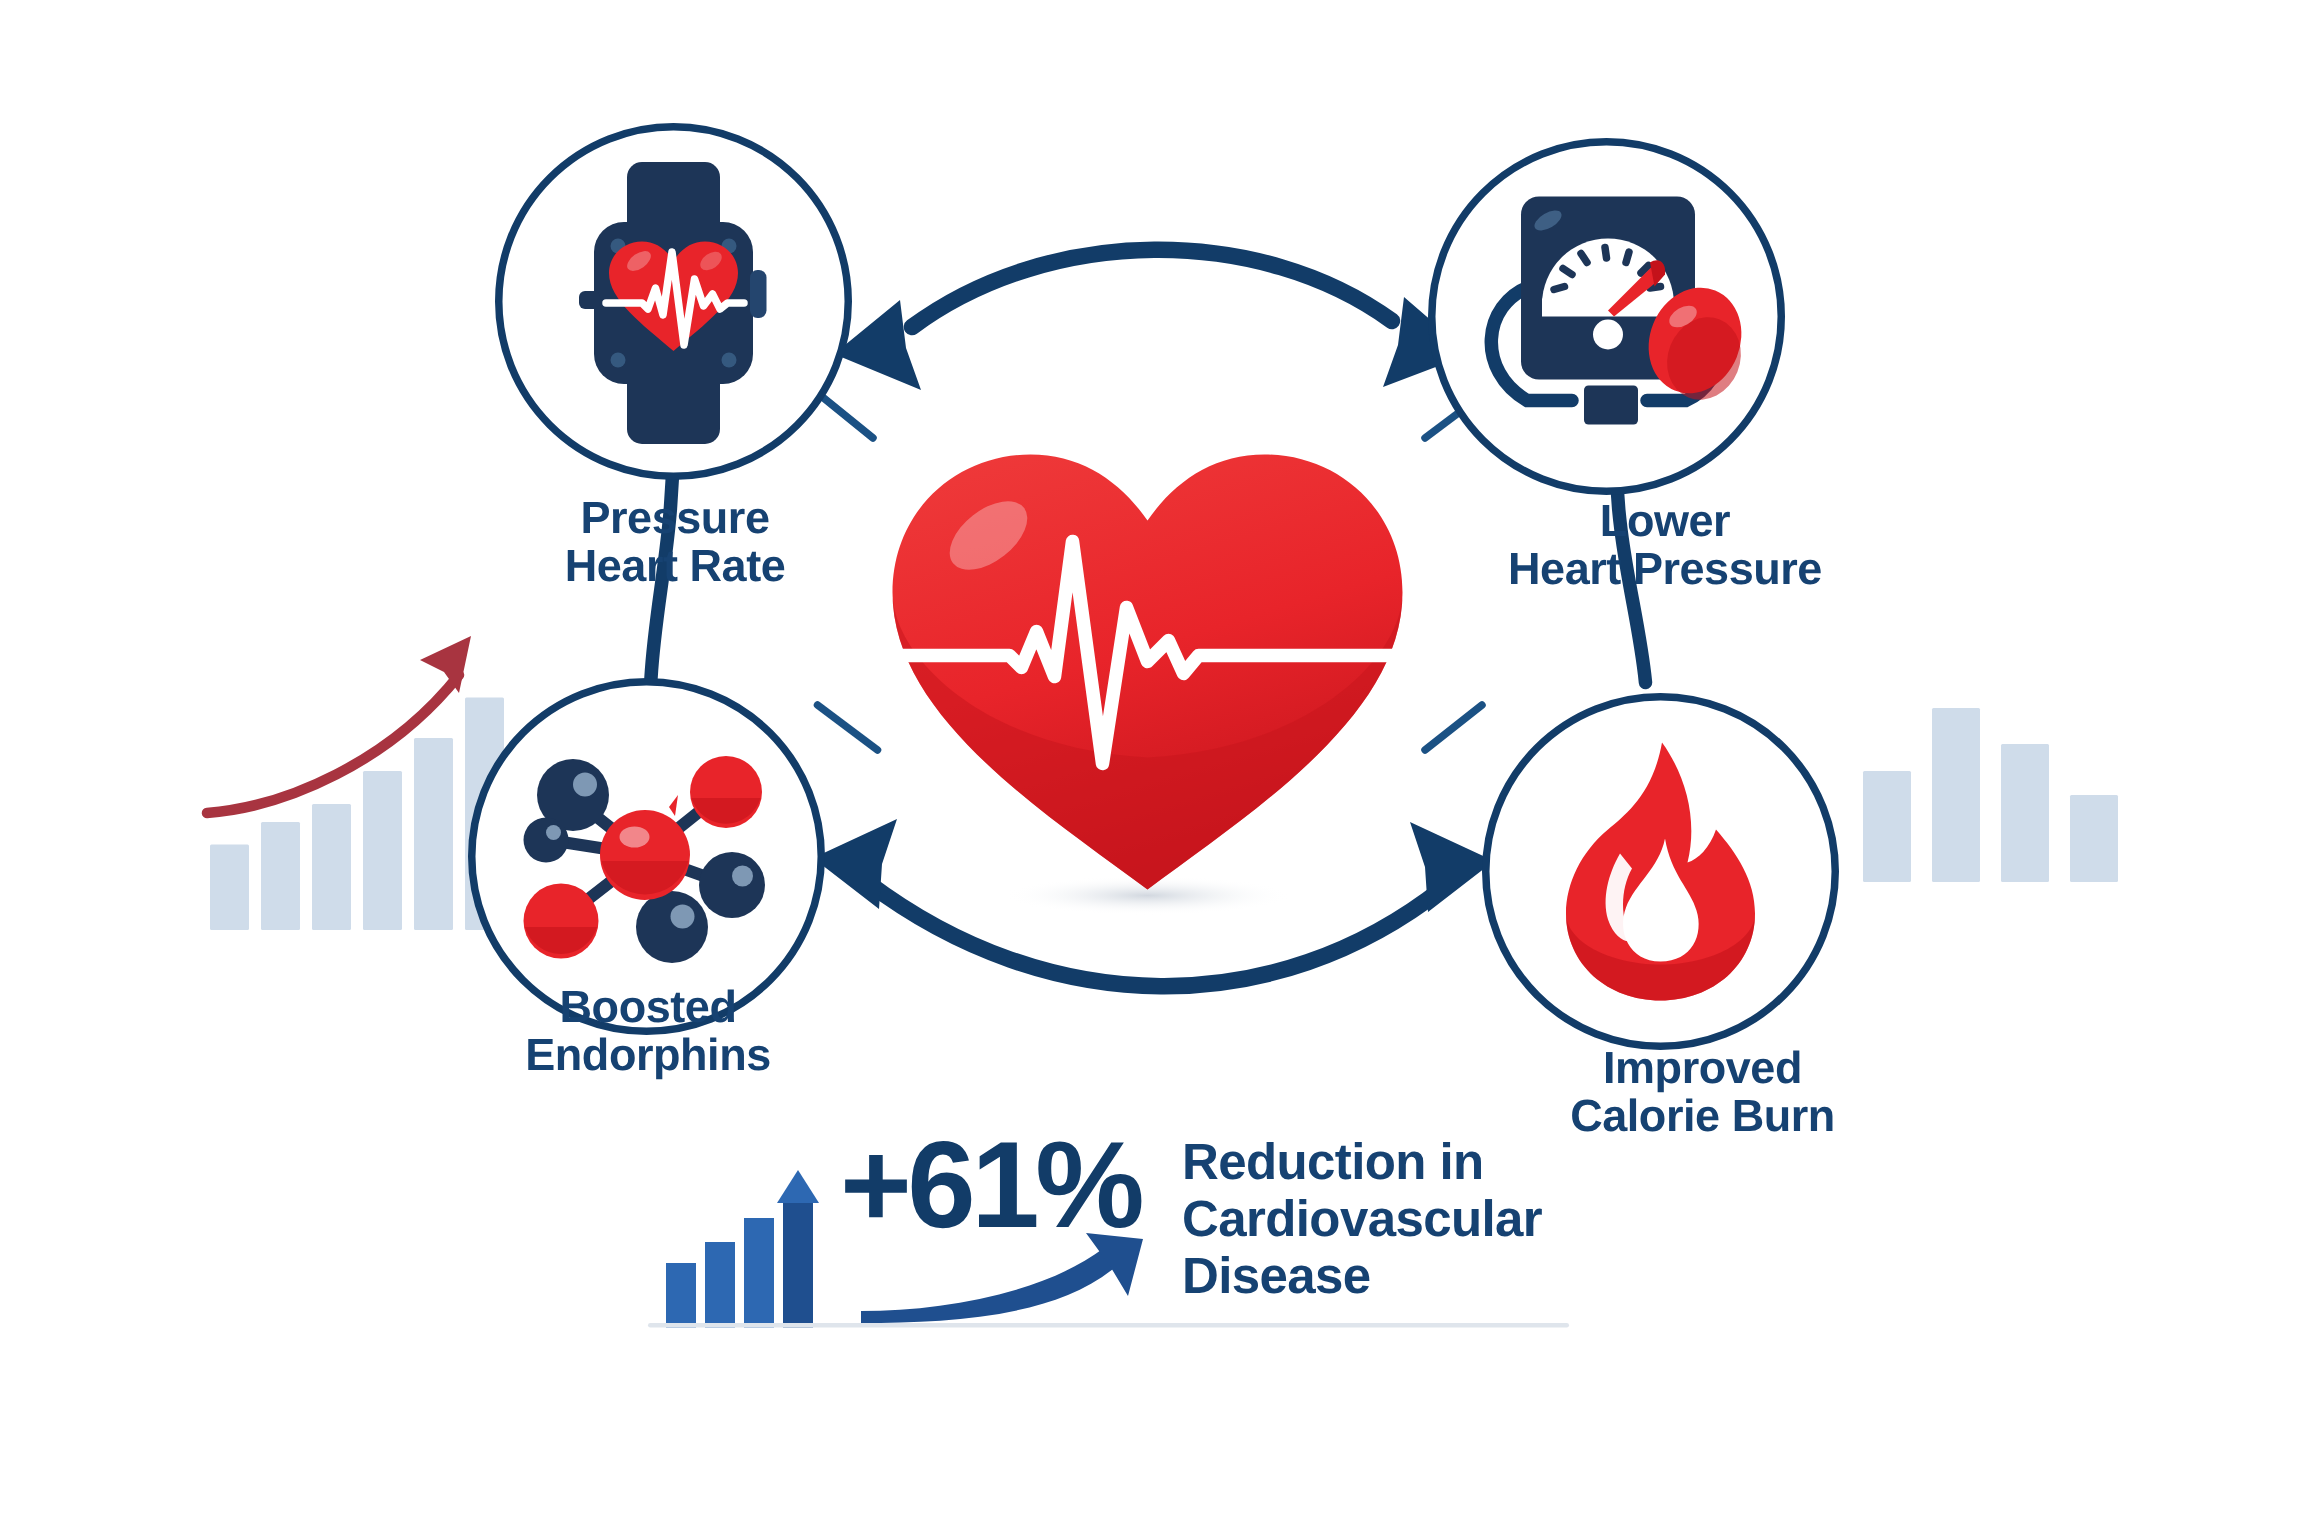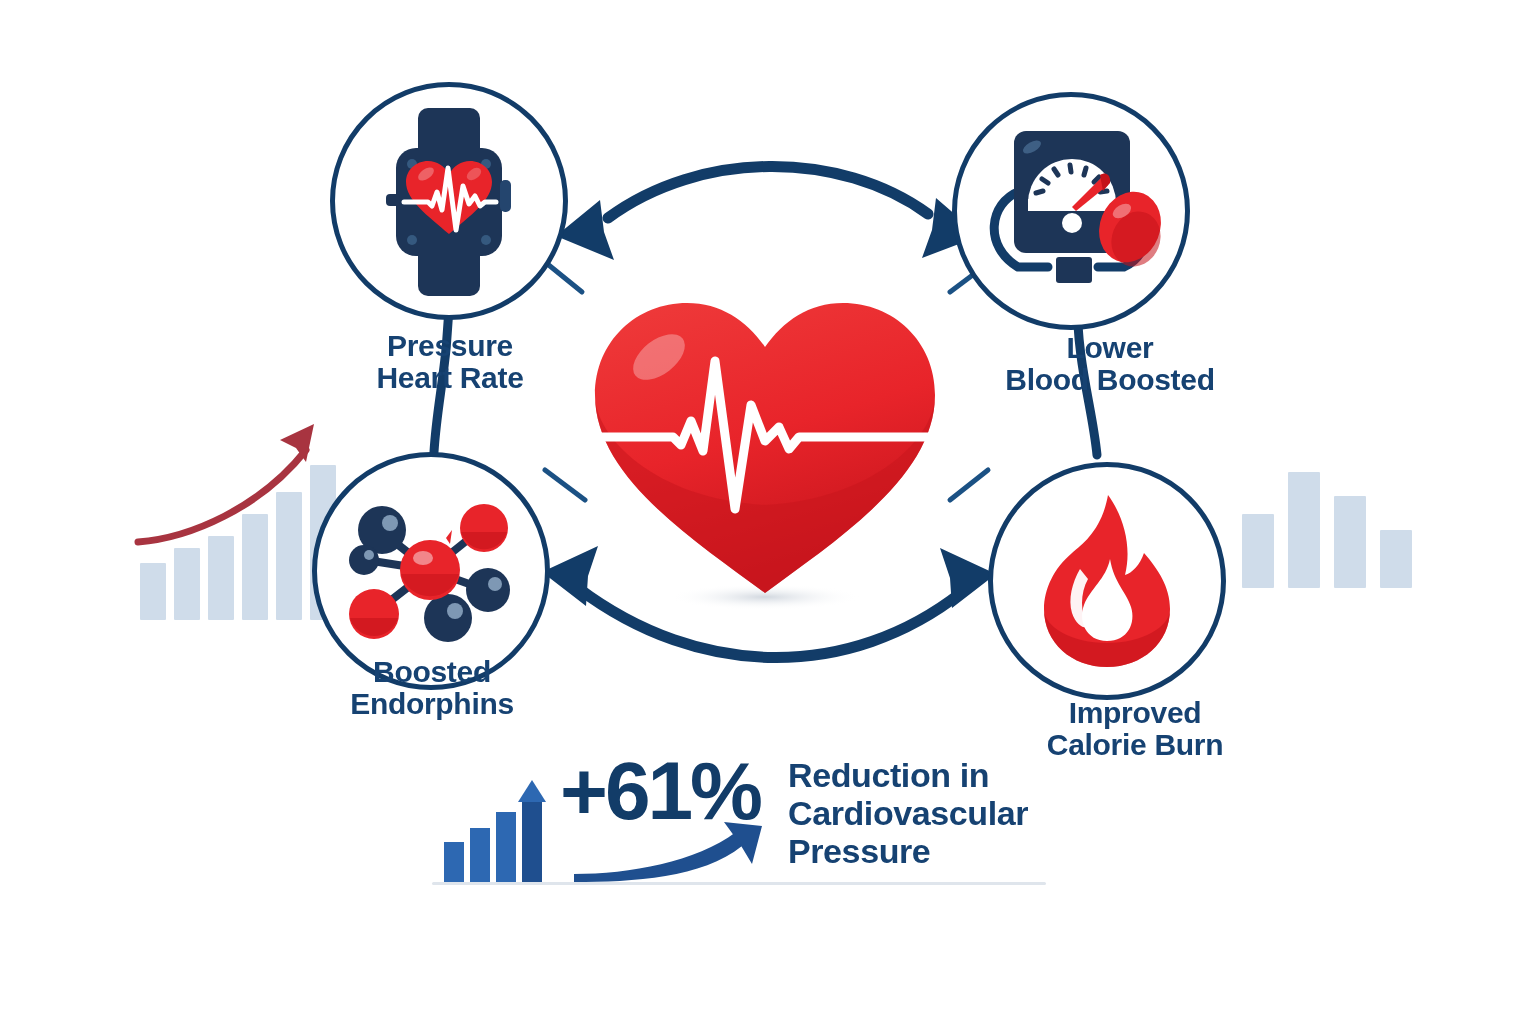--- a/index.html
+++ b/index.html
@@ -164,21 +164,21 @@
       <path d="M94,86 L124,56 L130,64 L98,90 Z" fill="#e8242a"></path>
       <path d="M122,54 C128,50 133,54 132,62 L125,70 Z" fill="#c4121a"></path>
       <circle cx="94" cy="102" r="10" fill="#ffffff"></circle>
       <rect x="78" y="136" width="36" height="26" rx="3" fill="#1d3557"></rect>
       <ellipse cx="152" cy="106" rx="30" ry="36" fill="#e8242a" transform="rotate(22 152 106)"></ellipse>
       <ellipse cx="158" cy="118" rx="24" ry="28" fill="#c4121a" opacity="0.55" transform="rotate(22 158 118)"></ellipse>
       <ellipse cx="144" cy="90" rx="10" ry="6" fill="#ffffff" opacity="0.35" transform="rotate(-30 144 90)"></ellipse>
     </svg>
   </div>
   <div class="node-label" style="left:960px;top:332px;width:300px;">Lower
-Blood Boosted</div>
+Heart Pressure</div>
 
   <div class="node-circle" style="left:312px;top:452px;width:238px;height:238px;">
     <svg width="190" height="170" viewBox="0 0 190 170">
       <g stroke="#1d3557" stroke-width="8" stroke-linecap="round">
         <line x1="94" y1="84" x2="46" y2="46"></line>
         <line x1="94" y1="84" x2="30" y2="74"></line>
         <line x1="94" y1="84" x2="40" y2="126"></line>
         <line x1="94" y1="84" x2="144" y2="44"></line>
         <line x1="94" y1="84" x2="150" y2="104"></line>
         <line x1="94" y1="84" x2="112" y2="130"></line>
@@ -225,17 +225,17 @@
 
   <svg class="abs" style="left:570px;top:820px;" width="200" height="62" viewBox="0 0 200 62">
     <path d="M4,54 C60,54 126,42 166,12 L172,26 C132,58 64,62 4,62 Z" fill="#1f4f8f"></path>
     <path d="M154,2 L192,6 L182,44 L170,24 Z" fill="#1f4f8f"></path>
   </svg>
 
   <div class="stat-pct" style="left:560px;top:750px;">+61%</div>
 
   <div class="stat-text" style="left:788px;top:756px;width:300px;">Reduction in
 Cardiovascular
-Pressure</div>
+Disease</div>
 
   <div class="rule" style="left:432px;top:882px;width:614px;"></div>
 
 </div>
 
 </body></html>

